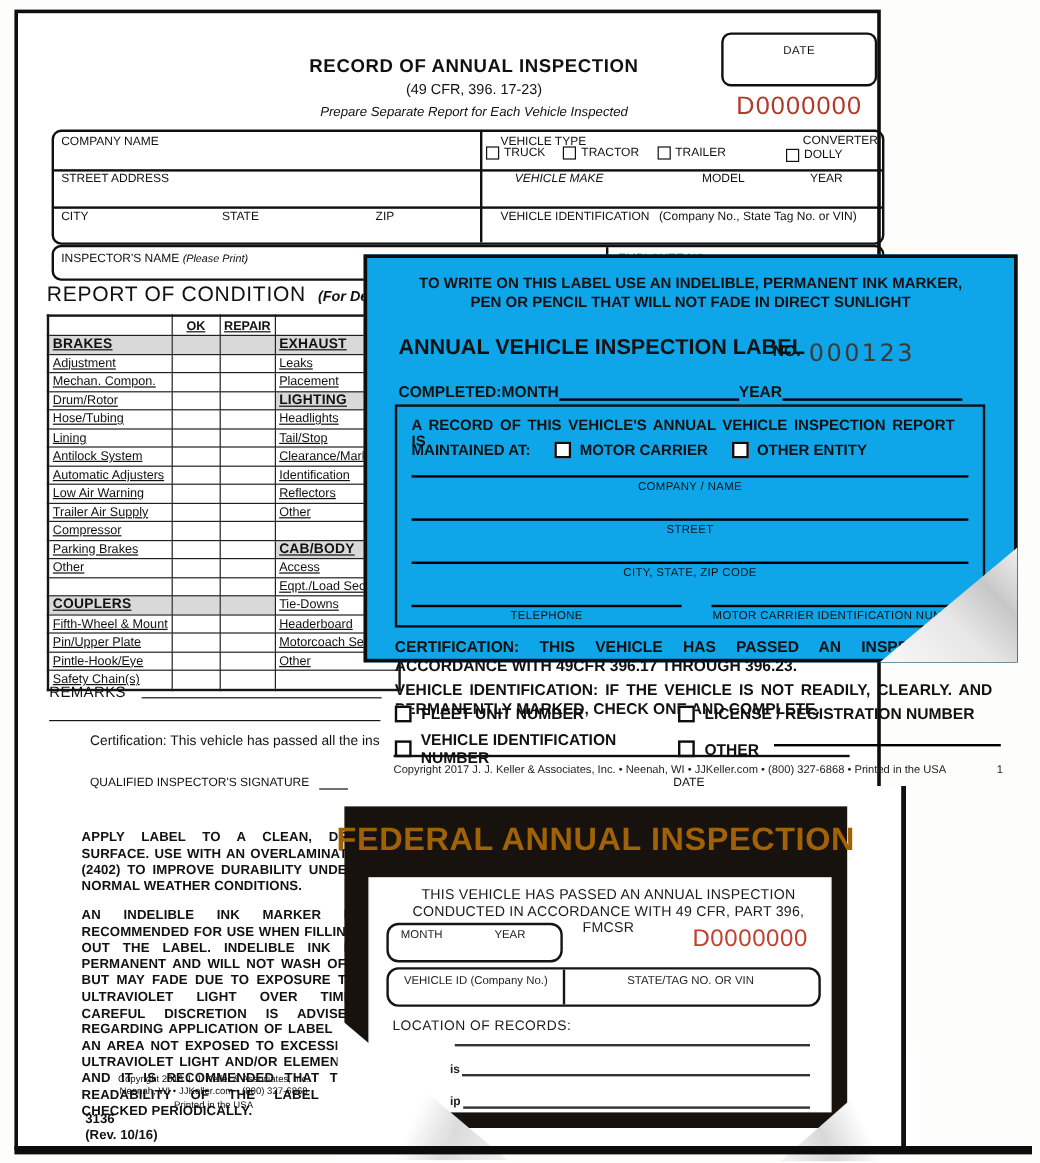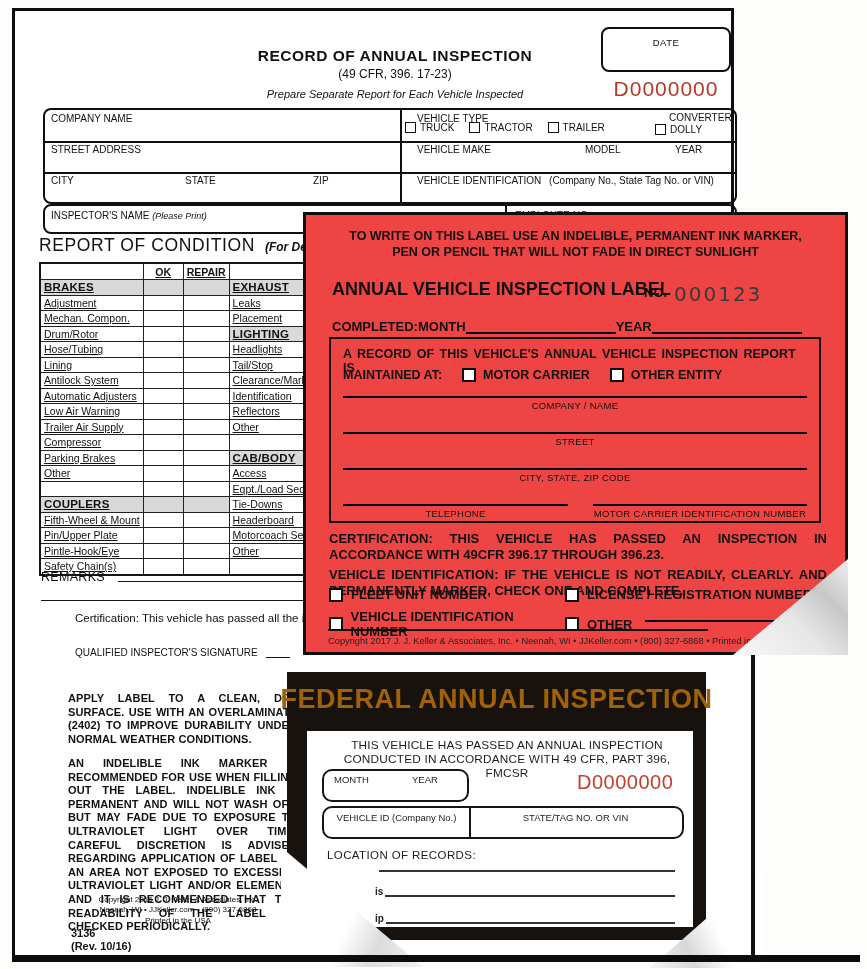--- a/index.html
+++ b/index.html
@@ -51,21 +51,21 @@
         text-align:justify;letter-spacing:.1px;}
   .copy3{position:absolute;left:78px;top:884px;width:170px;text-align:center;font-size:8px;line-height:10.3px;}
   .formno{position:absolute;left:56px;top:916px;font-weight:bold;font-size:11px;line-height:13px;}
 
   
   .backing{position:absolute;left:290px;top:655px;width:465px;height:305px;background:#fff;z-index:2;}
   .vline{position:absolute;left:751px;top:655px;width:4px;height:303px;background:#101010;z-index:7;}
   .bottom-bar{position:absolute;left:12px;top:955px;width:848px;height:7px;background:#0c0c0c;z-index:8;}
 
   
-  .avil{position:absolute;left:303px;top:212px;width:545px;height:443px;background:#ef4444;
+  .avil{position:absolute;left:303px;top:212px;width:545px;height:340px;background:#0ea5e9;
         border:3px solid #0e0e0e;box-sizing:border-box;z-index:5;}
   .warn{position:absolute;left:0;right:0;top:14px;text-align:center;font-weight:bold;
         font-size:12.5px;line-height:15.5px;}
   .avil-title{position:absolute;left:26px;top:64px;font-weight:bold;font-size:18px;white-space:nowrap;}
   .no-lbl{position:absolute;left:338px;top:70px;font-weight:bold;font-size:13px;}
   .no-val{position:absolute;left:368px;top:48px;font-family:"DejaVu Sans",sans-serif;font-size:20px;
           color:#3a3a3a;letter-spacing:2px;margin-top:19px;}
   .comp-row{position:absolute;left:26px;top:104px;width:470px;display:flex;align-items:flex-end;
             font-weight:bold;font-size:13px;}
   .cl1{border-bottom:2px solid #000;width:150px;height:12px;}
@@ -165,21 +165,21 @@
             <span>TRAILER</span>
           </span>
         </div>
       <div class="vt-dolly" style="position:absolute;left:610px;top:2px;">
         <span class="conv">CONVERTER</span>
         <span class="vt-item">
           <span class="cb"></span>
           <span>DOLLY</span>
         </span>
       </div>
-      <span class="lbl" style="left:372px;top:34px;">VEHICLE MAKE</span>
+      <span class="lbl" style="left:384px;top:34px;font-style:italic;">VEHICLE MAKE</span>
       <span class="lbl" style="left:540px;top:34px;">MODEL</span>
       <span class="lbl" style="left:630px;top:34px;">YEAR</span>
       <span class="lbl" style="left:372px;top:65px;">
         <span>VEHICLE IDENTIFICATION</span>
         <span style="margin-left:5px;text-align:center;">(Company No., State Tag No. or VIN)</span>
       </span>
     </div>
 
     <div class="insp">
       <div class="iv"></div>

